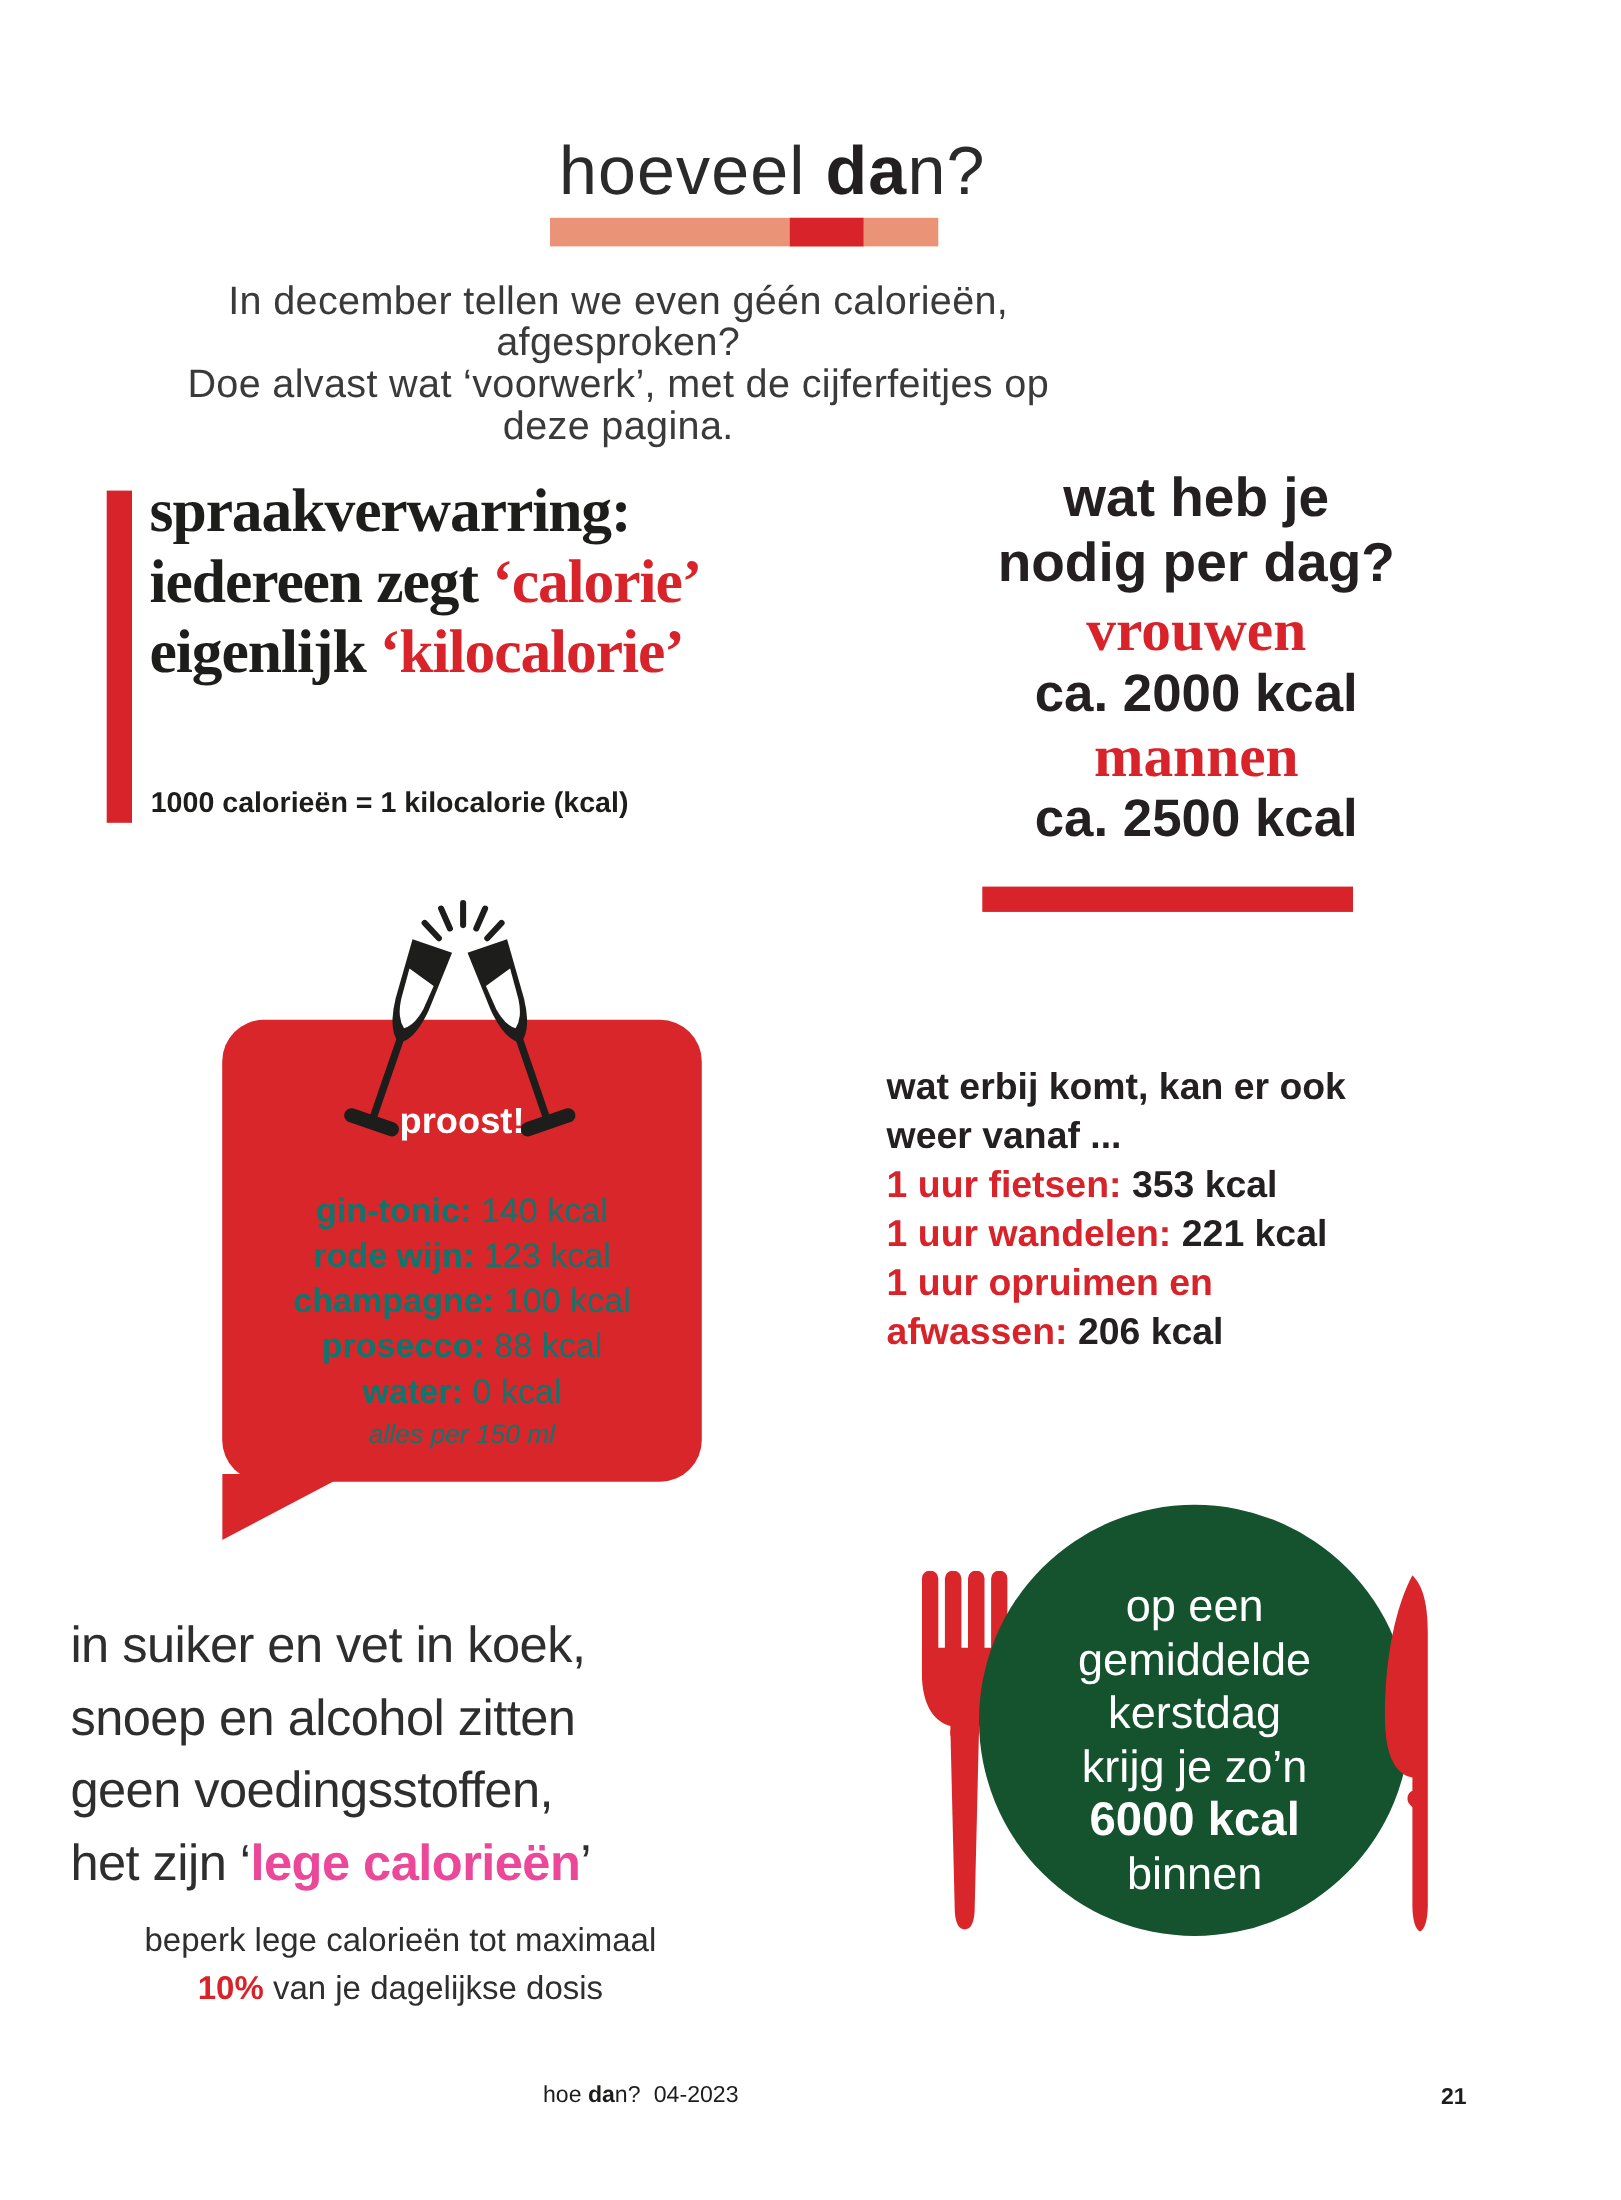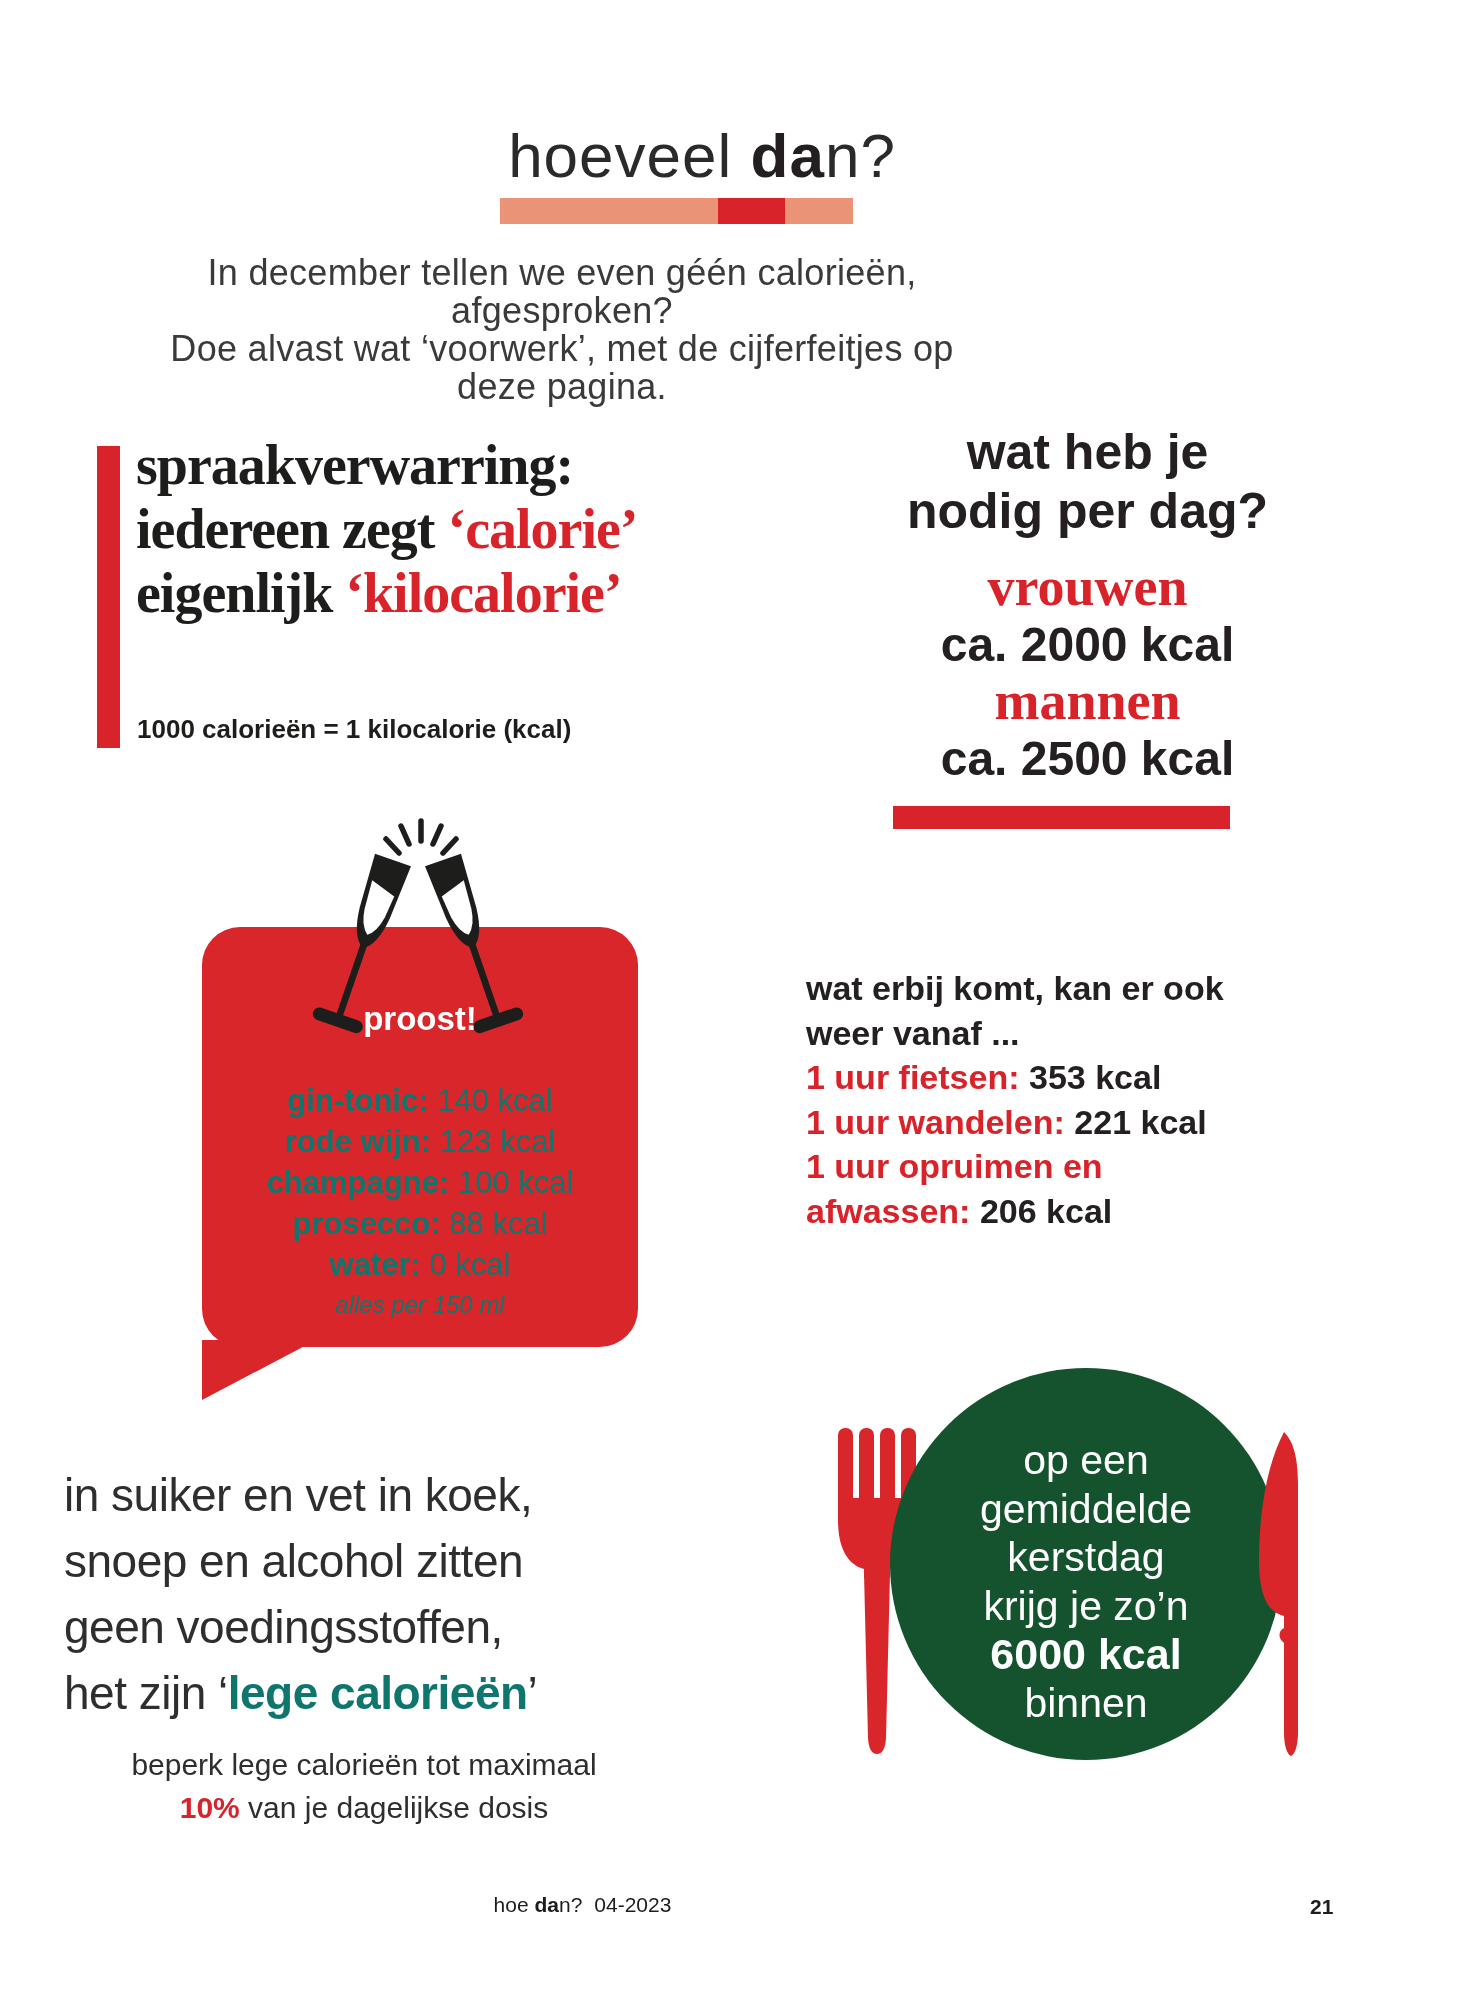--- a/index.html
+++ b/index.html
@@ -20,42 +20,42 @@
   .conf-bar{left:97px;top:446px;width:23px;height:302px;background:#d8232a;}
   .confusion{left:136px;top:433px;width:680px;font-family:"Liberation Serif","DejaVu Serif",serif;
              font-weight:700;font-size:56px;line-height:64px;letter-spacing:-1px;color:#1d1d1b;}
   .confusion .red{color:#d8232a;}
   .conf-note{left:137px;top:714px;font-size:26px;font-weight:700;color:#1d1d1b;}
 
   
   .need{left:815px;top:423px;width:545px;text-align:center;}
   .need-title{font-size:50px;font-weight:700;line-height:59px;color:#242021;}
   .need-cat{font-family:"Liberation Serif","DejaVu Serif",serif;font-weight:700;color:#d8232a;
-            font-size:54px;line-height:57px;margin-top:18px;}
+            font-size:54px;line-height:57px;margin-top:4px;}
   .need-cat.m{margin-top:0;}
   .need-val{font-size:48px;font-weight:700;line-height:57px;color:#242021;}
   .need-bar{left:893px;top:806px;width:337px;height:23px;background:#d8232a;}
 
   
   .bubble{left:202px;top:927px;width:436px;height:420px;background:#d9262b;border-radius:38px;}
   .bubble-tail{left:202px;top:1340px;width:114px;height:60px;}
   .toast{left:202px;top:1000px;width:436px;text-align:center;color:#fff;font-weight:700;font-size:33px;}
   .drinks{left:202px;top:1080px;width:436px;text-align:center;color:#0f766e;font-size:31px;line-height:41px;}
   .drinks .lbl{font-weight:700;margin-right:.28em;}
   .drinks-note{font-size:24px;font-style:italic;line-height:36px;margin-top:2px;}
   .glasses{left:298px;top:818px;width:252px;height:250px;}
 
   
   .burn{left:806px;top:966px;width:520px;font-size:34px;font-weight:700;line-height:44.5px;color:#242021;}
   .burn .lbl{color:#d8232a;margin-right:.28em;}
 
   
   .empty{left:64px;top:1462px;width:600px;text-align:left;font-size:46px;line-height:66px;
          color:#2e2e2e;font-weight:400;letter-spacing:-.5px;}
-  .empty .b{font-weight:700;color:#0f766e;}
+  .empty .b{font-weight:700;color:#ec4899;}
   .empty-note{left:64px;top:1743px;width:600px;text-align:center;font-size:30px;line-height:43px;color:#2e2e2e;}
   .empty-note .pct{font-weight:700;color:#d8232a;}
 
   
   .plate{left:890px;top:1368px;width:392px;height:392px;background:#14532d;border-radius:50%;}
   .plate-text{position:absolute;left:0;top:68px;width:100%;text-align:center;color:#fff;
               font-size:41px;line-height:48.5px;}
   .plate-text .b{font-weight:700;font-size:43px;}
   .fork{left:838px;top:1428px;width:78px;height:330px;}
   .knife{left:1251px;top:1432px;width:50px;height:326px;}

